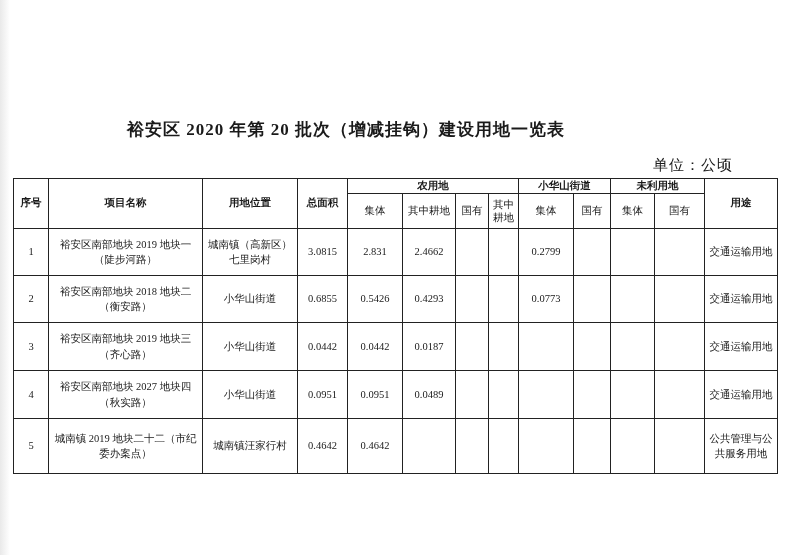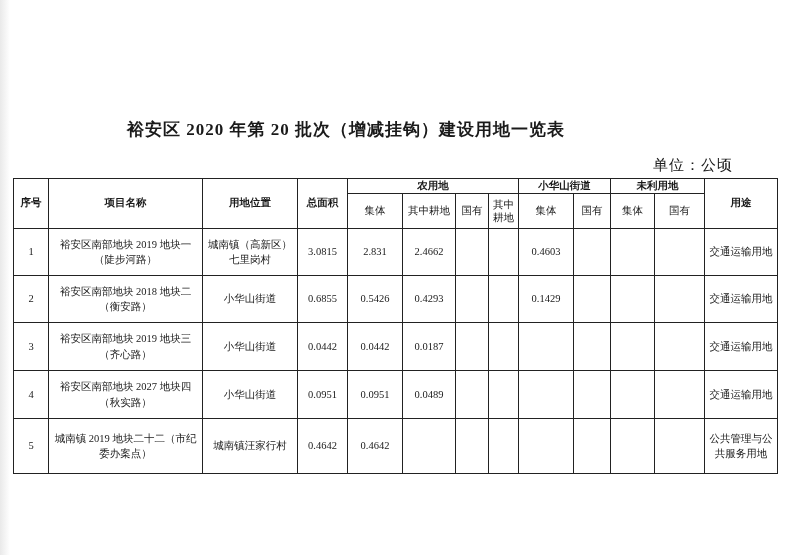--- a/index.html
+++ b/index.html
@@ -108,36 +108,36 @@
   <tbody>
       <tr>
         <td>1</td>
         <td>裕安区南部地块 2019 地块一（陡步河路）</td>
         <td>城南镇（高新区）七里岗村</td>
         <td>3.0815</td>
         <td>2.831</td>
         <td>2.4662</td>
         <td></td>
         <td></td>
-        <td>0.4603</td>
+        <td>0.2799</td>
         <td></td>
         <td></td>
         <td></td>
         <td>交通运输用地</td>
       </tr>
       <tr>
         <td>2</td>
         <td>裕安区南部地块 2018 地块二（衡安路）</td>
         <td>小华山街道</td>
         <td>0.6855</td>
         <td>0.5426</td>
         <td>0.4293</td>
         <td></td>
         <td></td>
-        <td>0.1429</td>
+        <td>0.0773</td>
         <td></td>
         <td></td>
         <td></td>
         <td>交通运输用地</td>
       </tr>
       <tr>
         <td>3</td>
         <td>裕安区南部地块 2019 地块三（齐心路）</td>
         <td>小华山街道</td>
         <td>0.0442</td>

